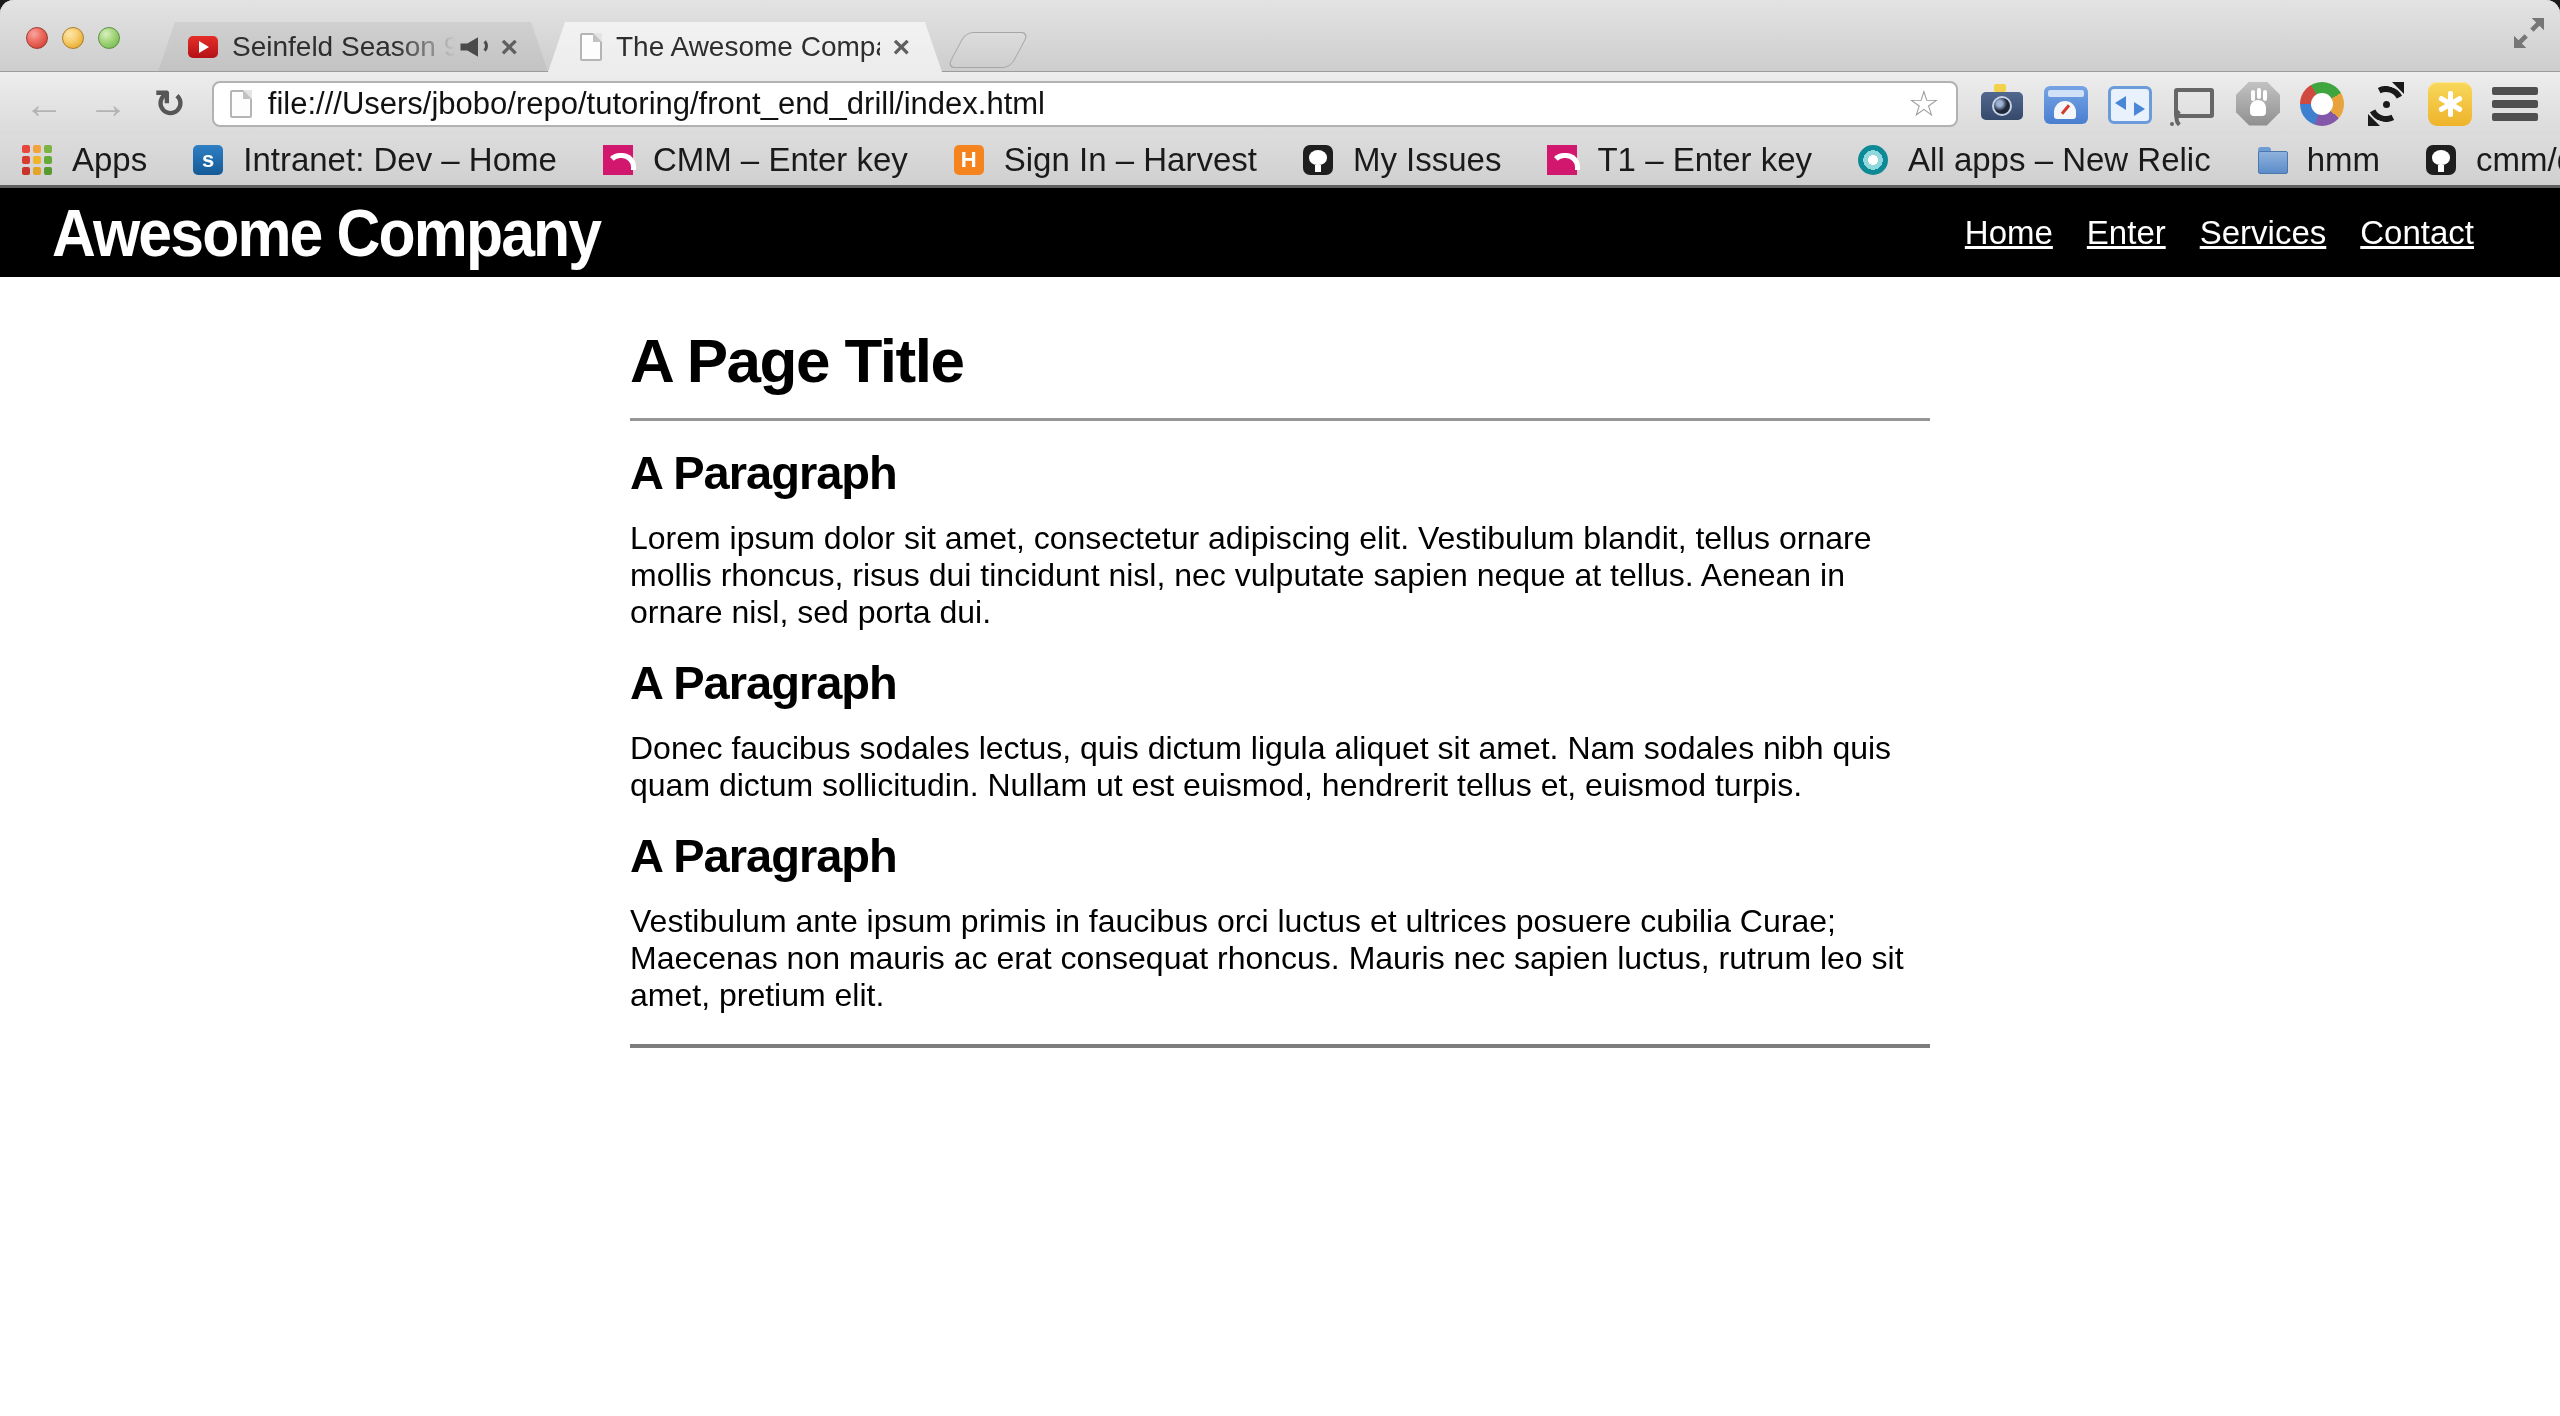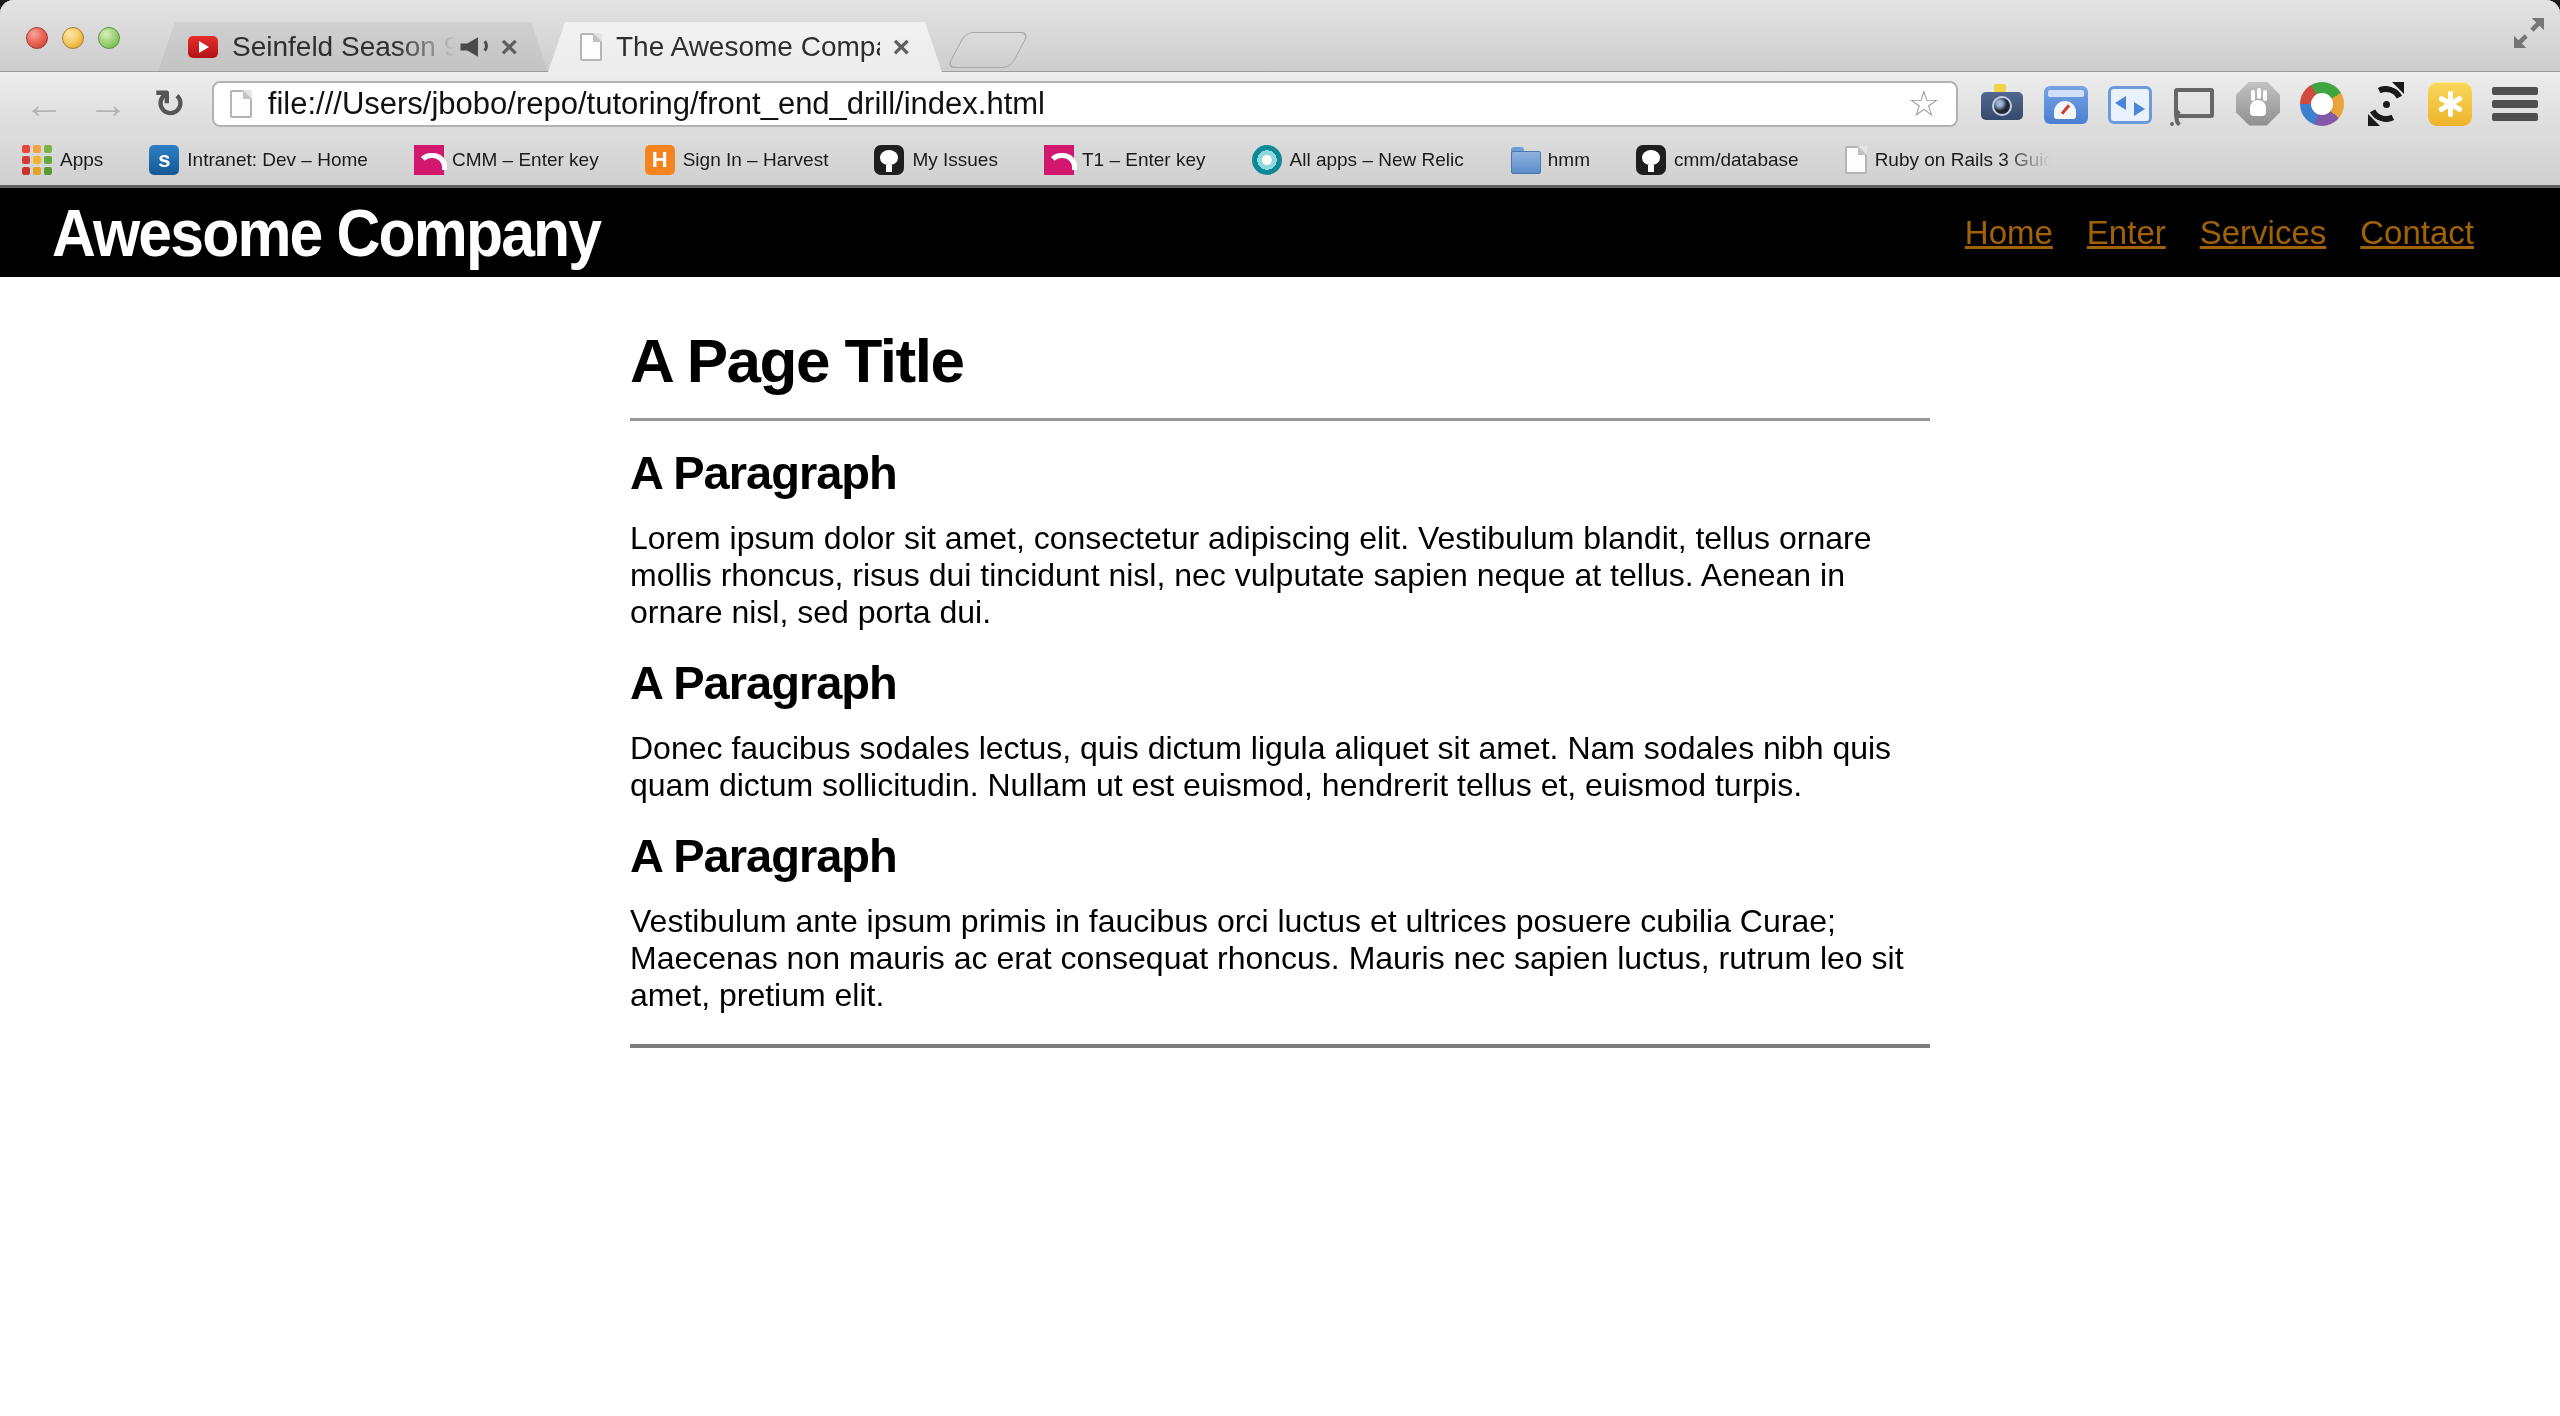--- a/index.html
+++ b/index.html
@@ -126,21 +126,21 @@
   .ext-asterisk .r60  { transform:rotate(60deg); }
   .ext-asterisk .r120 { transform:rotate(120deg); }
 
   #menu-button { margin:0 22px 0 20px; width:46px; flex:none; }
   #menu-button i { display:block; height:8px; background:#4f4f4f; border-radius:2px; margin:5px 0; }
 
   
   #bookmarks { height:53px; background:linear-gradient(#dcdcdc,#d0d0d0); border-bottom:3px solid #5e5e5e;
                display:flex; align-items:center; padding-left:22px; overflow:hidden; }
   .bm { display:flex; align-items:center; margin-right:46px; flex:none; }
-  .bm-label { font-size:19px; color:#1a1a1a; margin-left:8px; white-space:nowrap; }
+  .bm-label { font-size:33px; color:#1a1a1a; margin-left:20px; white-space:nowrap; }
   .bm-icon { width:30px; height:30px; position:relative; flex:none; }
 
   .bm-apps { display:grid; grid-template-columns:repeat(3,8px); grid-template-rows:repeat(3,8px); gap:3px; padding-top:0; }
   .bm-apps i { border-radius:2px; }
 
   .bm-sharepoint { background:linear-gradient(#2f7fc4,#145a96); border-radius:5px; color:#fff;
         font-size:22px; font-weight:bold; text-align:center; line-height:30px; }
   .bm-pink { background:#d2186e; }
   .bm-pink::after { content:""; position:absolute; left:3px; top:8px; width:20px; height:12px;
         border:5px solid #fff; border-bottom:none; border-left-color:transparent; border-radius:14px 14px 0 0; }
@@ -156,21 +156,21 @@
         background:#6f9cd2; border-radius:3px 3px 0 0; }
   .bm-folder::after { content:""; position:absolute; left:1px; top:6px; width:28px; height:21px;
         background:linear-gradient(#8fb2dd,#5c8cc9); border-radius:2px; border:1px solid #4a77ad; }
 
   
   #page { height:1228px; background:#fff; overflow:hidden; }
   #site-header { height:89px; background:#000; display:flex; align-items:center; justify-content:space-between; }
   #brand { color:#fff; font-size:66px; font-weight:bold; letter-spacing:-2px; margin-left:52px;
            transform:scaleX(0.92); transform-origin:left center; white-space:nowrap; }
   #site-nav { margin-right:86px; display:flex; gap:34px; }
-  #site-nav a { color:#a16207; font-size:33px; text-decoration:underline; }
+  #site-nav a { color:#ffffff; font-size:33px; text-decoration:underline; }
 
   #content { width:1300px; margin:0 auto; color:#000; }
   #content h1 { font-size:62px; font-weight:bold; letter-spacing:-1.5px; margin:48px 0 22px; }
   .rule-title  { border:none; border-top:3px solid #979797; margin:0 0 12px; }
   #content h2 { font-size:47px; font-weight:bold; letter-spacing:-1px; margin:24px 0 20px; }
   #content p  { font-size:32px; line-height:37px; margin:0; max-width:1280px; }
   .rule-footer { border:none; border-top:4px solid #7d7d7d; margin:30px 0 34px; }
   #footer-text { font-size:32px; }
 </style>
 </head>

